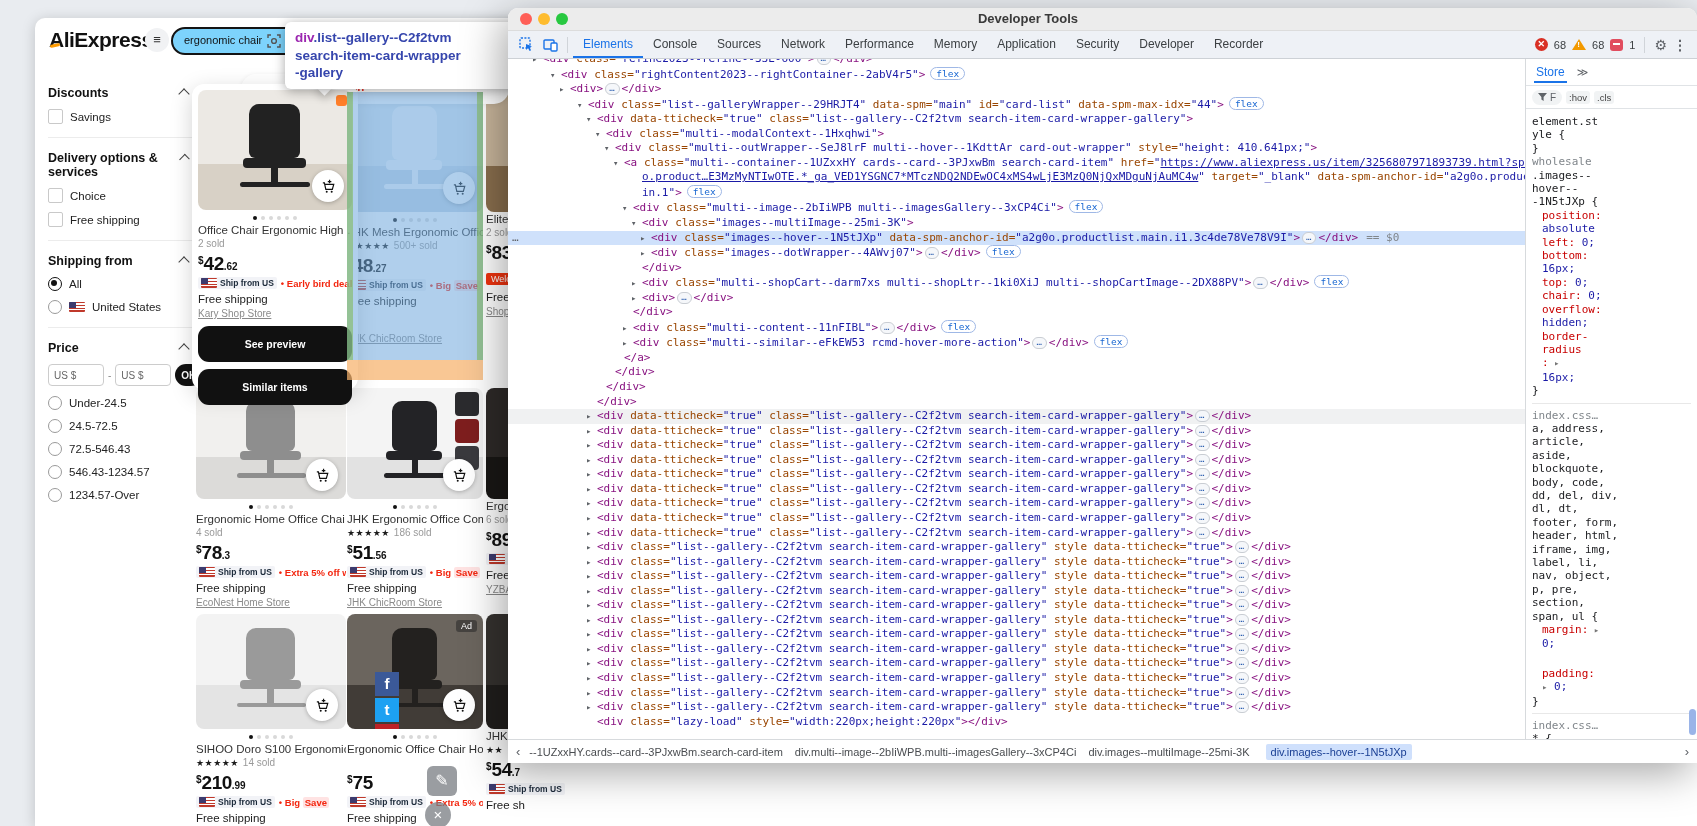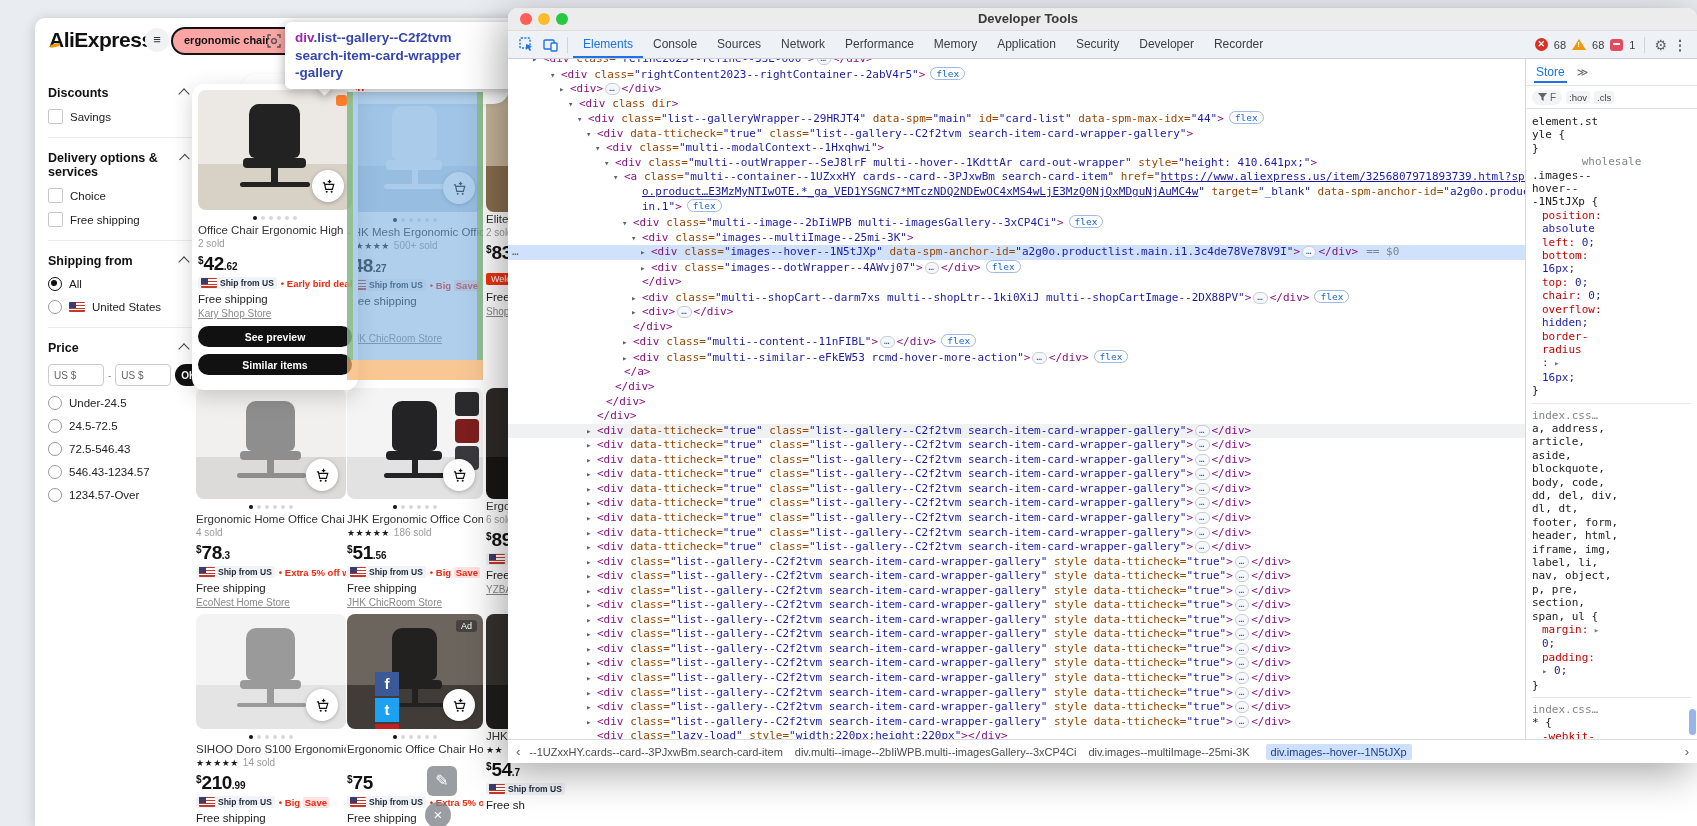--- a/index.html
+++ b/index.html
@@ -3,21 +3,21 @@
 <meta charset="utf-8">
 <style>
   html,body{margin:0;padding:0;background:#dfe3e8;font-family:"Liberation Sans",sans-serif;}
   #screen{position:relative;width:1697px;height:826px;background:#e9ecf0;overflow:hidden;}
 
   
   #ali{position:absolute;left:35px;top:18px;right:0;bottom:0;background:#fff;border-radius:10px 0 0 0;box-shadow:0 2px 14px rgba(0,0,0,.18);}
   #logo{position:absolute;left:14px;top:10px;font-size:21px;font-weight:bold;color:#111;letter-spacing:-.5px;}
   #logo-mark{position:absolute;left:15px;top:26px;width:10px;height:3px;background:#ff9b00;border-radius:2px;transform:rotate(-12deg);}
   #menu-btn{position:absolute;left:110px;top:10px;width:24px;height:24px;border-radius:50%;background:#f1f2f4;color:#333;text-align:center;line-height:23px;font-size:13px;}
-  #searchbar{position:absolute;left:136px;top:9px;width:148px;height:24px;border:2px solid #141414;border-radius:15px;background:#fca5a5;font-weight:bold;}
+  #searchbar{position:absolute;left:136px;top:9px;width:148px;height:24px;border:2px solid #141414;border-radius:15px;background:#7dd3fc;}
   #search-query{position:absolute;left:11px;top:5px;font-size:11px;color:#111;}
   #cam-ic{position:absolute;right:40px;top:5px;width:14px;height:14px;}
   #search-btn{position:absolute;right:2px;top:2px;width:34px;height:18px;border-radius:10px;background:#111;border:none;}
   #search-btn svg{position:absolute;left:11px;top:3px;}
   #hdr-qr{position:absolute;left:330px;top:13px;}
   #hdr-flag{position:absolute;left:369px;top:16px;}
   #hdr-user{position:absolute;left:412px;top:11px;}
   .usflag{position:relative;display:inline-block;width:16px;height:10px;background:repeating-linear-gradient(180deg,#c0392b 0 1.4px,#fff 1.4px 2.8px);vertical-align:middle;overflow:hidden;border-radius:1px;}
   .usflag i{position:absolute;left:0;top:0;width:45%;height:55%;background:#3c3b6e;}
 
@@ -79,21 +79,21 @@
   .pint{font-size:19px;font-weight:bold;letter-spacing:-.5px;}
   .pdec{font-size:10px;font-weight:bold;}
   .chips{display:flex;align-items:center;gap:4px;margin:2px 0;white-space:nowrap;}
   .shipchip{display:inline-flex;align-items:center;gap:3px;background:#f2f3f7;border-radius:2px;padding:1px 3px;font-size:8.5px;font-weight:bold;color:#1c2a3a;}
   .promo{color:#f3260f;font-size:9.5px;font-weight:bold;overflow:hidden;}
   .phl{background:#ffe3e3;border-radius:2px;padding:0 2px;}
   .wbadge{display:inline-block;background:#f0330f;color:#fff;font-size:9px;border-radius:2px;padding:1px 5px;margin:2px 0;width:max-content;}
   .free{font-size:11.5px;color:#222;margin:4px 0 2px 0;}
   .store{font-size:10px;color:#8a8a8a;text-decoration:underline;margin:3px 0;}
   .store.sgap{margin-top:26px;}
-  .pbtn{display:block;width:100%;height:21px;border:none;border-radius:11px;background:#111;color:#fff;font-size:10.5px;font-weight:bold;margin-top:7px;font-family:"Liberation Sans",sans-serif;}
+  .pbtn{display:block;width:100%;height:36px;border:none;border-radius:11px;background:#111;color:#fff;font-size:10.5px;font-weight:bold;margin-top:7px;font-family:"Liberation Sans",sans-serif;}
   .float-pencil{position:absolute;left:80px;top:152px;width:30px;height:30px;border-radius:6px;background:rgba(120,124,130,.75);color:#fff;font-size:16px;text-align:center;line-height:30px;z-index:3;}
   .float-close{position:absolute;left:78px;top:188px;width:26px;height:26px;border-radius:50%;background:rgba(120,124,130,.75);color:#fff;font-size:15px;text-align:center;line-height:25px;z-index:3;}
 
   
   .ovl{position:absolute;z-index:4;pointer-events:none;}
   #ov-blue{left:312px;top:74px;width:136px;height:268px;background:rgba(111,168,220,.55);}
   #ov-greenL{left:312px;top:74px;width:6px;height:268px;background:rgba(134,187,104,.65);}
   #ov-greenR{left:442px;top:74px;width:6px;height:268px;background:rgba(134,187,104,.65);}
   #ov-orange{left:312px;top:342px;width:136px;height:20px;background:rgba(246,178,107,.72);}
 
@@ -146,21 +146,21 @@
   
   #dt-styles{width:171px;flex:none;border-left:1px solid #d7dadd;display:flex;flex-direction:column;background:#fff;}
   #styles-head{height:26px;border-bottom:1px solid #e0e3e6;display:flex;align-items:center;padding:0 8px;gap:10px;flex:none;}
   #styles-tab{font-size:12px;color:#1a73e8;border-bottom:2px solid #1a73e8;padding:4px 2px 2px 2px;}
   #styles-more{color:#5f6368;font-size:11px;}
   #styles-filter{height:22px;border-bottom:1px solid #e0e3e6;display:flex;align-items:center;gap:4px;padding:0 6px;flex:none;}
   .fpill{display:flex;align-items:center;gap:3px;background:#f1f3f4;border-radius:9px;padding:2px 6px;font-size:10px;color:#5f6368;}
   .fchip{background:#f1f3f4;border-radius:3px;padding:1px 3px;font-size:9.5px;color:#444;}
   #style-rules{flex:1;overflow:hidden;padding:6px 6px 0 6px;position:relative;}
   .sline{font-family:"DejaVu Sans Mono",monospace;font-size:11px;line-height:13.4px;white-space:pre;color:#202124;}
-  .sline.ar{text-align:center;}
+  .sline.ar{text-align:left;}
   .sline.ssep{border-top:1px solid #e8e8e8;margin-top:5px;padding-top:5px;}
   .st-sel{color:#202124;}
   .st-n{color:#c80000;}
   .st-val{color:#1a1aa6;}
   .st-lnk{color:#80868b;}
   .st-arr{color:#777;font-size:9px;}
   #styles-scroll{position:absolute;right:1px;bottom:4px;width:7px;height:26px;border-radius:4px;background:#9ab4e8;}
 
   
   #dt-crumbbar{height:23px;border-top:1px solid #d7dadd;display:flex;align-items:center;flex:none;background:#fff;padding:0 4px;overflow:hidden;}
@@ -680,21 +680,20 @@
         <span class="gear">⚙</span>
         <span class="kebab">⋮</span>
       </div>
     </div>
 
     <div id="dt-main">
       <div id="dt-tree">
           <div class="tl" style="margin-top: -7px; padding-left: 24px;"><span class="arr">▸</span><span class="sg-t">&lt;div </span><span class="sg-a">class=</span><span class="sg-v">"refine2023--refine--3SE-600"</span><span class="sg-t">&gt;</span><span class="dotspill">…</span><span class="sg-t">&lt;/div&gt;</span></div>
           <div class="tl" style="padding-left: 42px;"><span class="arr">▾</span><span class="sg-t">&lt;div </span><span class="sg-a">class=</span><span class="sg-v">"rightContent2023--rightContainer--2abV4r5"</span><span class="sg-t">&gt;</span><span class="fbadge">flex</span></div>
           <div class="tl" style="padding-left: 51px;"><span class="arr">▸</span><span class="sg-t">&lt;div&gt;</span><span class="dotspill">…</span><span class="sg-t">&lt;/div&gt;</span></div>
-          <div class="tl" style="padding-left: 60px;"><span class="arr">▾</span><span class="sg-t">&lt;div </span><span class="sg-a">class dir</span><span class="sg-t">&gt;</span></div>
           <div class="tl" style="padding-left: 69px;"><span class="arr">▾</span><span class="sg-t">&lt;div </span><span class="sg-a">class=</span><span class="sg-v">"list--galleryWrapper--29HRJT4"</span><span class="sg-a"> data-spm=</span><span class="sg-v">"main"</span><span class="sg-a"> id=</span><span class="sg-v">"card-list"</span><span class="sg-a"> data-spm-max-idx=</span><span class="sg-v">"44"</span><span class="sg-t">&gt;</span><span class="fbadge">flex</span></div>
           <div class="tl" style="padding-left: 78px;"><span class="arr">▾</span><span class="sg-t">&lt;div </span><span class="sg-a">data-tticheck=</span><span class="sg-v">"true"</span><span class="sg-a"> class=</span><span class="sg-v">"list--gallery--C2f2tvm search-item-card-wrapper-gallery"</span><span class="sg-t">&gt;</span></div>
           <div class="tl" style="padding-left: 87px;"><span class="arr">▾</span><span class="sg-t">&lt;div </span><span class="sg-a">class=</span><span class="sg-v">"multi--modalContext--1Hxqhwi"</span><span class="sg-t">&gt;</span></div>
           <div class="tl" style="padding-left: 96px;"><span class="arr">▾</span><span class="sg-t">&lt;div </span><span class="sg-a">class=</span><span class="sg-v">"multi--outWrapper--SeJ8lrF multi--hover--1KdttAr card-out-wrapper"</span><span class="sg-a"> style=</span><span class="sg-v">"height: 410.641px;"</span><span class="sg-t">&gt;</span></div>
           <div class="tl" style="padding-left: 105px;"><span class="arr">▾</span><span class="sg-t">&lt;a </span><span class="sg-a">class=</span><span class="sg-v">"multi--container--1UZxxHY cards--card--3PJxwBm search-card-item"</span><span class="sg-a"> href=</span><span class="sg-v">"</span><span class="sg-l">https://www.aliexpress.us/item/3256807971893739.html?spm=a2g0</span></div>
           <div class="tl" style="padding-left: 123px;"><span class="arr">&nbsp;</span><span class="sg-l">o.product…E3MzMyNTIwOTE.*_ga_VED1YSGNC7*MTczNDQ2NDEwOC4xMS4wLjE3MzQ0NjQxMDguNjAuMC4w</span><span class="sg-v">"</span><span class="sg-a"> target=</span><span class="sg-v">"_blank"</span><span class="sg-a"> data-spm-anchor-id=</span><span class="sg-v">"a2g0o.productlist.ma</span></div>
           <div class="tl" style="padding-left: 123px;"><span class="arr">&nbsp;</span><span class="sg-v">in.1"</span><span class="sg-t">&gt;</span><span class="fbadge">flex</span></div>
           <div class="tl" style="padding-left: 114px;"><span class="arr">▾</span><span class="sg-t">&lt;div </span><span class="sg-a">class=</span><span class="sg-v">"multi--image--2bIiWPB multi--imagesGallery--3xCP4Ci"</span><span class="sg-t">&gt;</span><span class="fbadge">flex</span></div>
           <div class="tl" style="padding-left: 123px;"><span class="arr">▾</span><span class="sg-t">&lt;div </span><span class="sg-a">class=</span><span class="sg-v">"images--multiImage--25mi-3K"</span><span class="sg-t">&gt;</span></div>
           <div class="tl sel" style="padding-left: 132px;"><span class="gut">…</span><span class="arr">▸</span><span class="sg-t">&lt;div </span><span class="sg-a">class=</span><span class="sg-v">"images--hover--1N5tJXp"</span><span class="sg-a"> data-spm-anchor-id=</span><span class="sg-v">"a2g0o.productlist.main.i1.3c4de78Ve78V9I"</span><span class="sg-t">&gt;</span><span class="dotspill">…</span><span class="sg-t">&lt;/div&gt;</span><span class="eqmark">== $0</span></div>
@@ -781,21 +780,21 @@
             <div class="sline"><span class="st-sel">footer, form,</span></div>
             <div class="sline"><span class="st-sel">header, html,</span></div>
             <div class="sline"><span class="st-sel">iframe, img,</span></div>
             <div class="sline"><span class="st-sel">label, li,</span></div>
             <div class="sline"><span class="st-sel">nav, object,</span></div>
             <div class="sline"><span class="st-sel">p, pre,</span></div>
             <div class="sline"><span class="st-sel">section,</span></div>
             <div class="sline"><span class="st-sel">span, ul {</span></div>
             <div class="sline" style="padding-left: 10px;"><span class="st-n">margin:</span><span class="st-arr"> ▸</span></div>
             <div class="sline" style="padding-left: 10px;"><span class="st-val">0;</span></div>
-            <div class="sline" style="padding-left: 10px;"><span class="st-n">padding:</span></div>
+            <div class="sline" style="padding-left: 10px; margin-top: 16px;"><span class="st-n">padding:</span></div>
             <div class="sline" style="padding-left: 10px;"><span class="st-arr">▸</span><span class="st-val"> 0;</span></div>
             <div class="sline"><span class="st-sel">}</span></div>
             <div class="sline ssep"><span class="st-lnk">index.css…</span></div>
             <div class="sline"><span class="st-sel">* {</span></div>
             <div class="sline" style="padding-left: 10px;"><span class="st-n">-webkit-</span></div>
           </div>
       </div>
     </div>
 
     <div id="dt-crumbbar">

